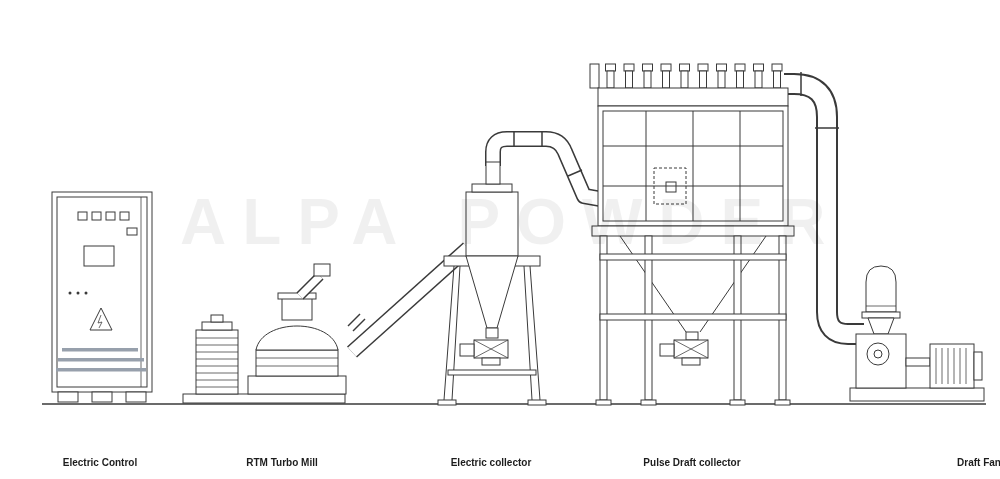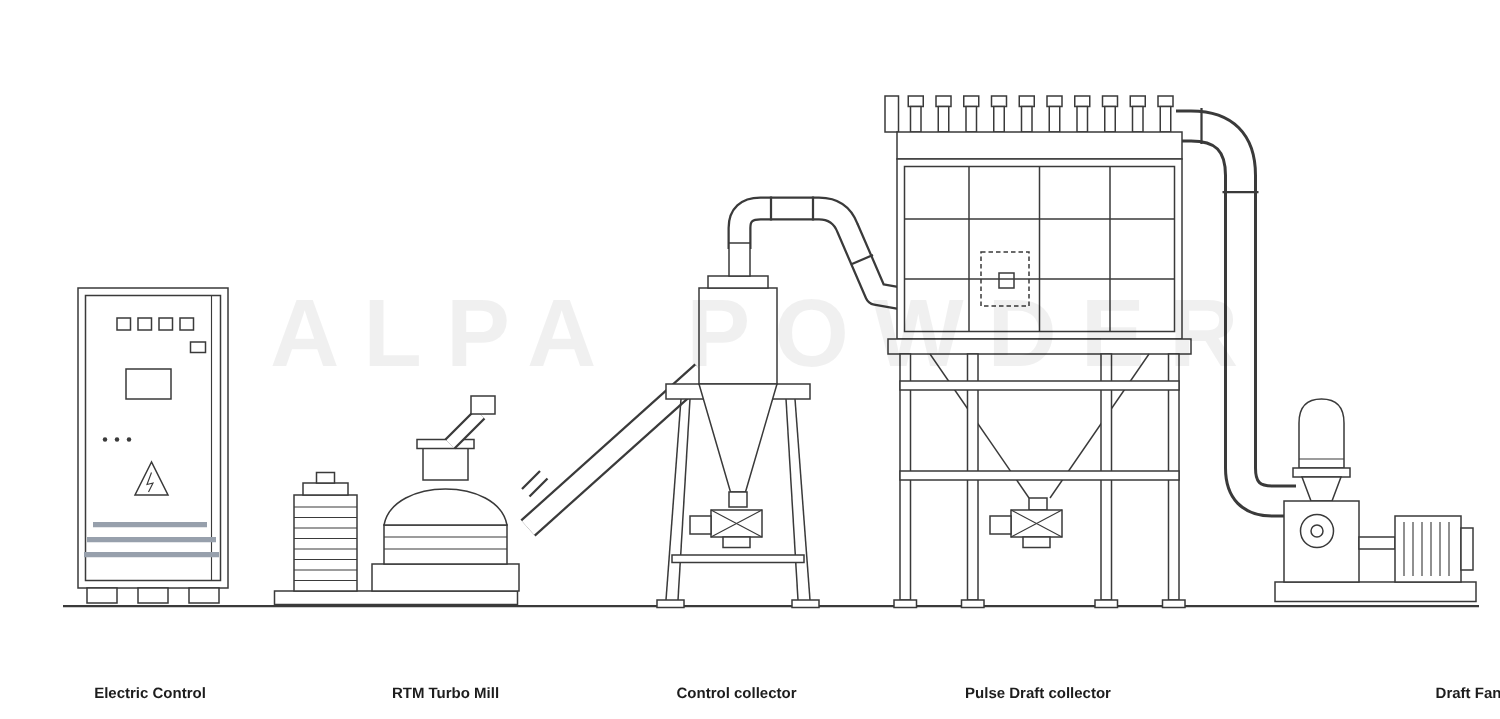--- a/index.html
+++ b/index.html
@@ -221,18 +221,18 @@
       <line class="thin" x1="948" y1="348" x2="948" y2="384"></line>
       <line class="thin" x1="954" y1="348" x2="954" y2="384"></line>
       <line class="thin" x1="960" y1="348" x2="960" y2="384"></line>
       <line class="thin" x1="966" y1="348" x2="966" y2="384"></line>
       <rect class="sw" x="974" y="352" width="8" height="28"></rect>
     </g>
   </svg>
 
   
   <div class="lbl" style="left:100px">Electric Control</div>
-  <div class="lbl" style="left:297px">RTM Turbo Mill</div>
-  <div class="lbl" style="left:491px">Control collector</div>
+  <div class="lbl" style="left:282px">RTM Turbo Mill</div>
+  <div class="lbl" style="left:491px">Electric collector</div>
   <div class="lbl" style="left:692px">Pulse Draft collector</div>
   <div class="lbl" style="left:979px">Draft Fan</div>
 
 </div>
 
 </body></html>

